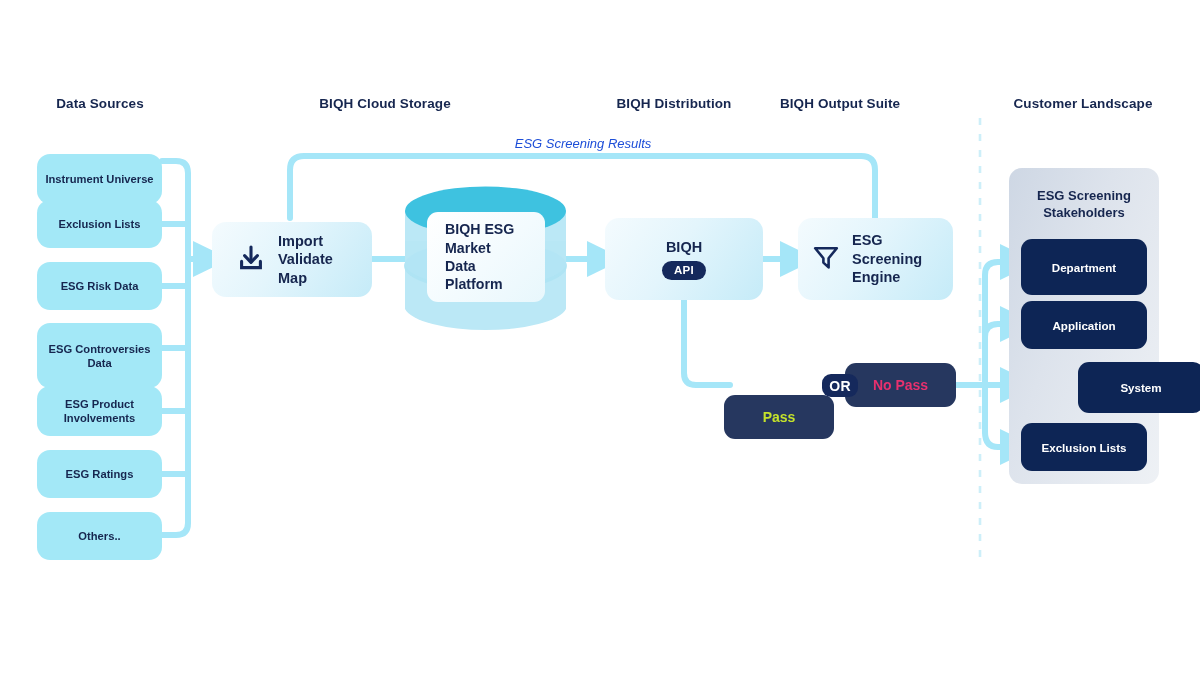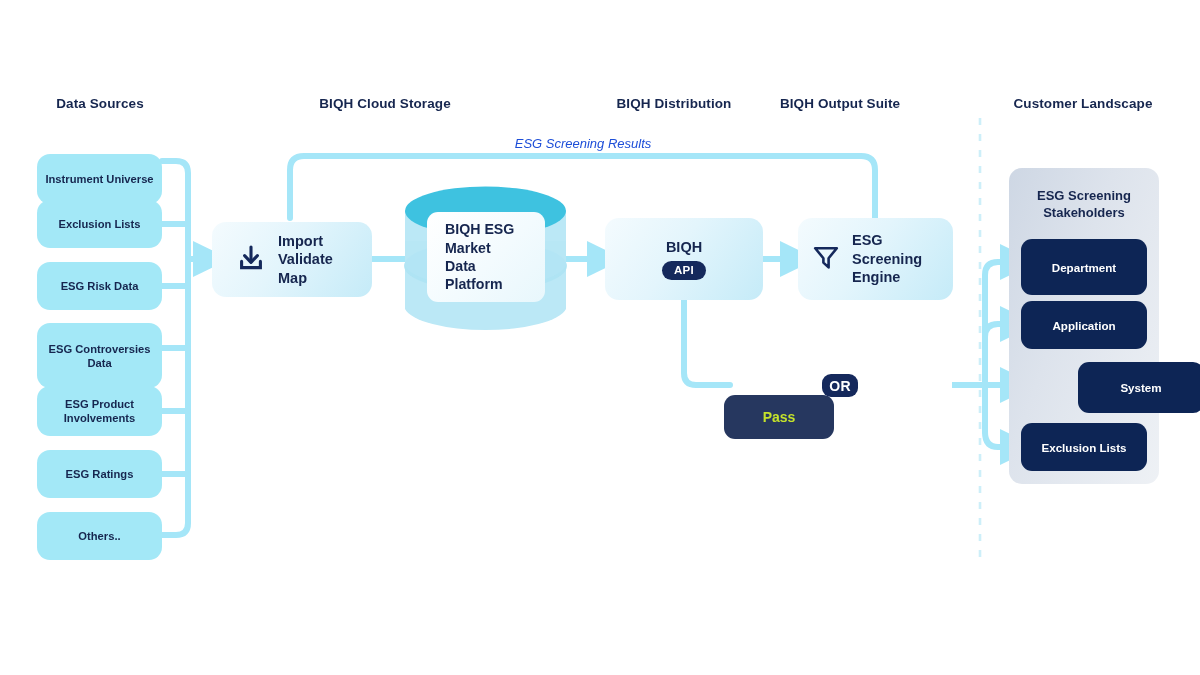--- a/index.html
+++ b/index.html
@@ -268,20 +268,21 @@
     <span class="icon">
       <svg width="30" height="30" viewBox="0 0 30 30">
         <path d="M4.2 6.2 L25.8 6.2 L17.6 16.2 L17.6 25.4 L12.4 20.6 L12.4 16.2 Z" fill="none" stroke="#15295c" stroke-width="2.6" stroke-linejoin="round" stroke-linecap="round"></path>
       </svg>
     </span>
     <span class="label" style="margin-left:11px; white-space:pre-line;">ESG Screening
 Engine</span>
   </div>
 
   <div class="verdict" id="verdict-pass" style="left:724px; top:363px; width:110px;margin-top:32px;">Pass</div>
+  <div class="verdict" id="verdict-nopass" style="left:845px; top:363px; width:111px;">No Pass</div>
   <div id="verdict-or" style="left:822px; top:374px; width:36px; height:23px;">OR</div>
 
   <div id="cust-panel" style="left:1009px; top:168px; width:150px; height:316px;">
     <div id="cust-panel-title" style="top:20px; white-space:pre-line;">ESG Screening
 Stakeholders</div>
   </div>
 
   <div class="stake-box" style="left:1021px; top:239px; width:126px; height:56px;">Department</div>
   <div class="stake-box" style="left:1021px; top:301px; width:126px; height:48px;">Application</div>
   <div class="stake-box" style="left:1078px; top:362px; width:126px; height:51px;">System</div>

